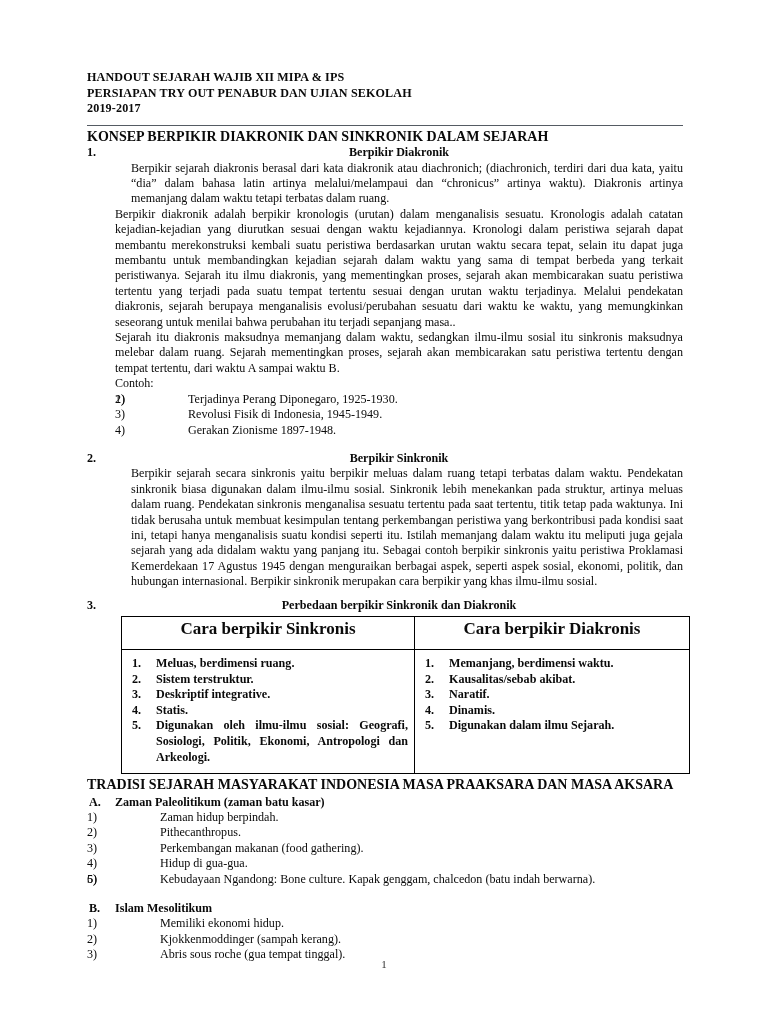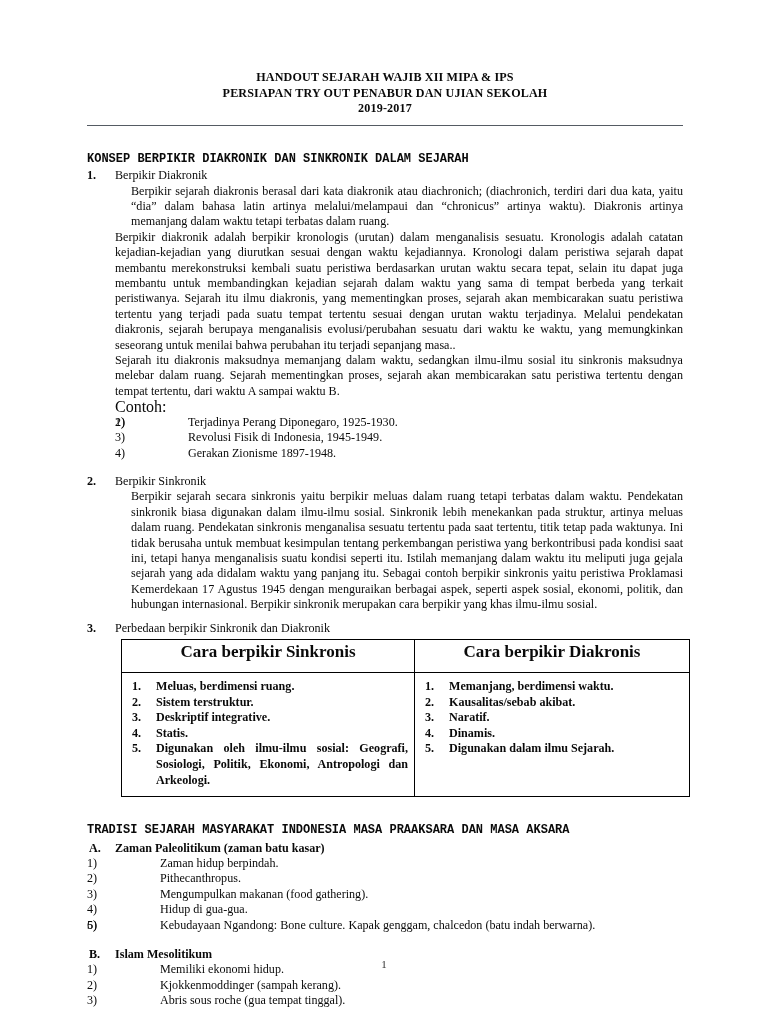--- a/index.html
+++ b/index.html
@@ -23,73 +23,73 @@
   }
   .content {
     position: absolute;
     left: 87px;
     top: 70px;
     width: 596px;
   }
 
   
   .doc-header {
-    text-align: center;
+    text-align: left;
     font-weight: bold;
     font-size: 12.1px;
     line-height: 15.6px;
     letter-spacing: 0.15px;
   }
   .doc-header div { white-space: nowrap; }
   .header-rule {
     border: 0;
     border-top: 1.6px solid #555b63;
     margin: 8px 0 0 0;
     width: 100%;
   }
 
   
   .section-title {
     font-weight: bold;
-    font-size: 12px;
-    line-height: 15.4px;
-    margin-top: 26px;
-    font-family: Liberation Mono, monospace;
+    font-size: 14px;
+    line-height: 15.4px;
+    margin-top: 3px;
   }
   .para {
     font-size: 12.1px;
     line-height: 15.4px;
     text-align: justify;
     text-justify: inter-word;
     margin: 0;
   }
   .plain-line {
-    font-size: 16px;
+    font-size: 12px;
     line-height: 15.4px;
     margin: 0;
   }
 
   
   .num-block {
     position: relative;
     padding-left: 28px;
     margin-top: 1px;
   }
   .num-block > .marker {
     position: absolute;
     left: 0;
     top: 0;
     font-weight: bold;
     font-size: 12.1px;
     line-height: 15.4px;
   }
   .num-block > .item-head {
-    font-weight: normal;
-    font-size: 12.1px;
-    line-height: 15.4px;
+    font-weight: bold;
+    font-size: 12.1px;
+    line-height: 15.4px;
+    text-align: center;
   }
   .num-block .body {
     margin-top: 0;
     margin-left: 16px;
   }
 
   
   .alpha-block {
     position: relative;
     padding-left: 28px;
@@ -323,21 +323,21 @@
       <li>
         <span class="lbl">1)</span>
         <span>Zaman hidup berpindah.</span>
       </li>
       <li>
         <span class="lbl">2)</span>
         <span>Pithecanthropus.</span>
       </li>
       <li>
         <span class="lbl">3)</span>
-        <span>Mengumpulkan makanan (food gathering).</span>
+        <span>Perkembangan makanan (food gathering).</span>
       </li>
       <li>
         <span class="lbl">4)</span>
         <span>Hidup di gua-gua.</span>
       </li>
       <li>
         <span class="lbl">5)</span>
       </li>
       <li>
         <span class="lbl">6)</span>

